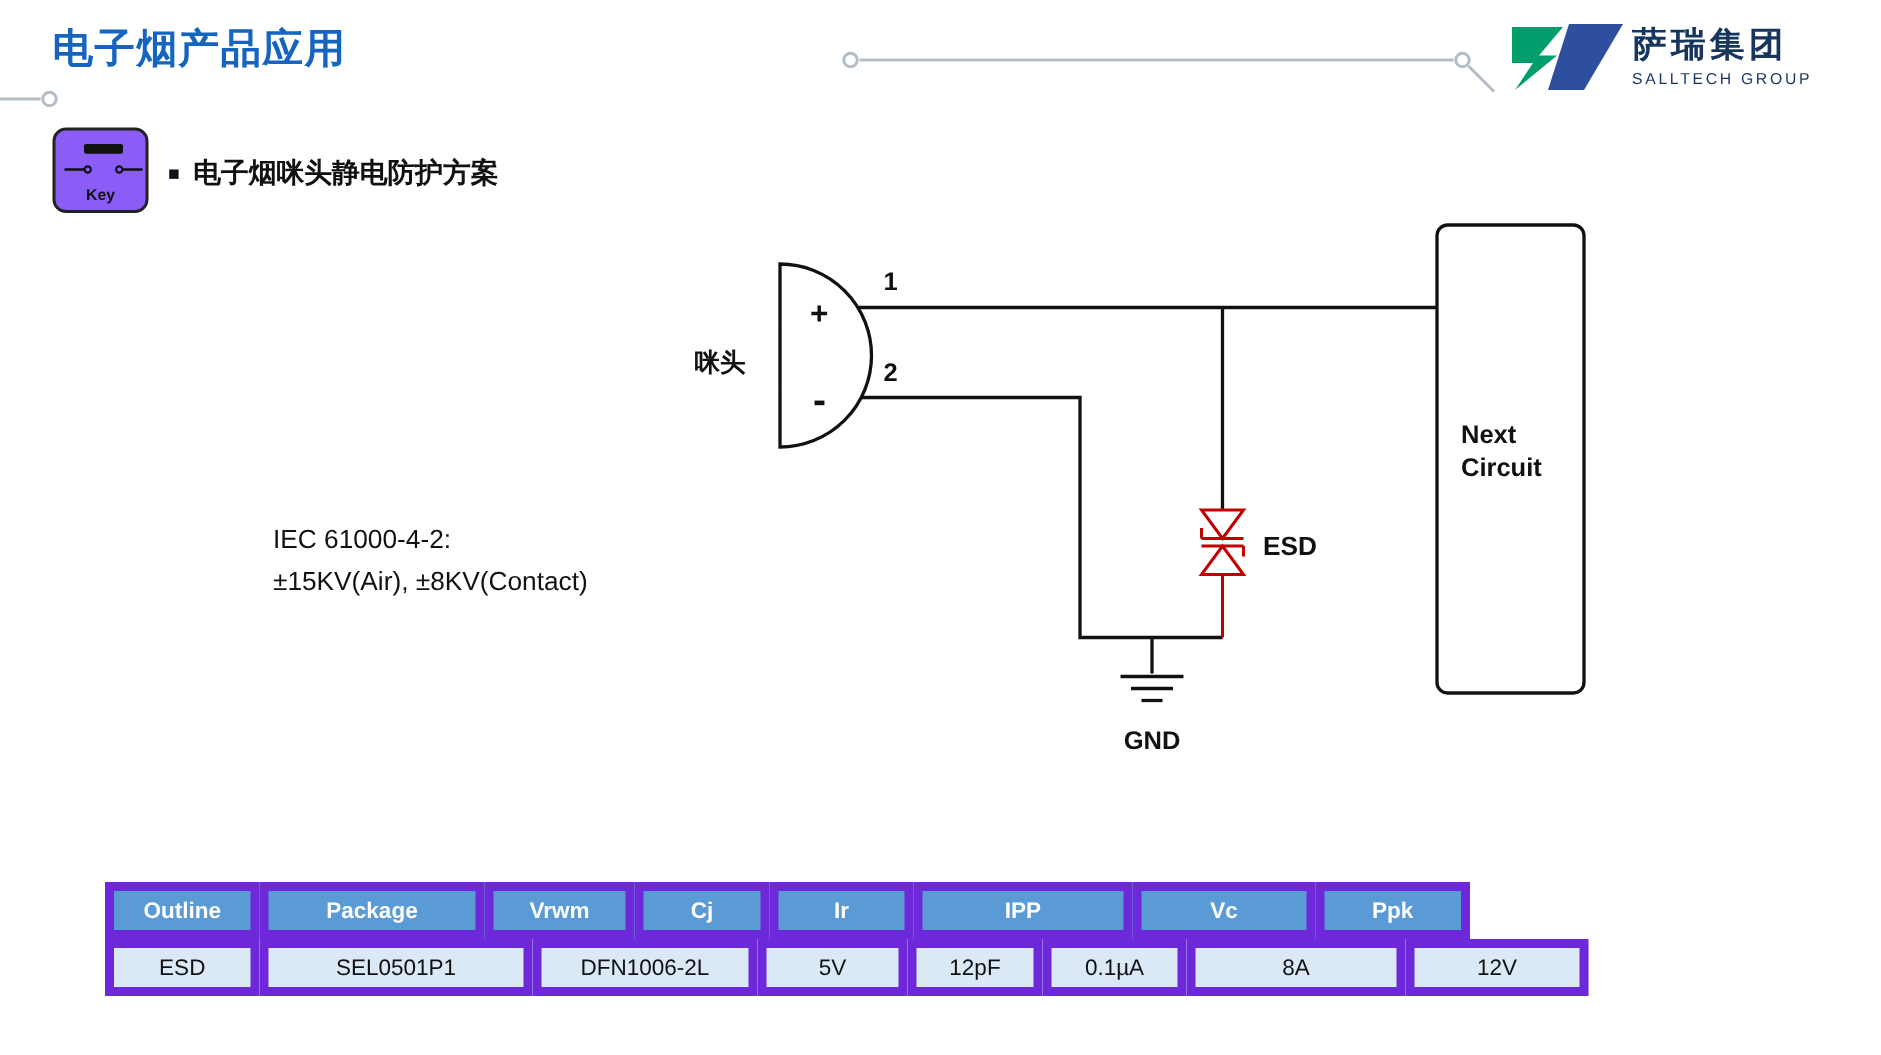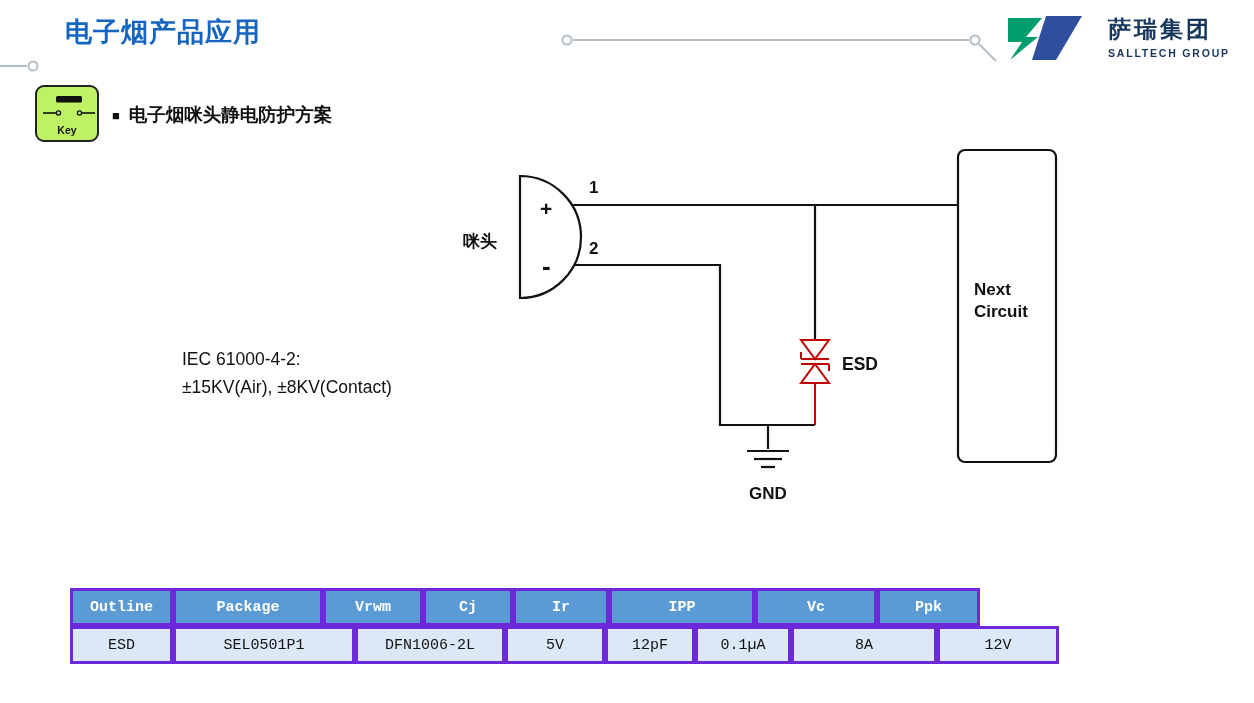--- a/index.html
+++ b/index.html
@@ -1,33 +1,33 @@
 <!DOCTYPE html>
 <html style="--title-blue: #1565c0; --deco-gray: #b3bdc6; --logo-navy: #17365d; --logo-green: #009e6d; --logo-blue: #2e4f9e; --esd-red: #c00000; --table-header-bg: #5b9bd5; --table-row-bg: #dbe8f6;"><head>
 <meta charset="utf-8">
 <style>
   html,body{margin:0;padding:0;background:#fff;}
   body{width:1254px;height:703px;font-family:"Liberation Sans","DejaVu Sans",sans-serif;color:#111;}
   .slide{position:relative;width:1254px;height:703px;overflow:hidden;background:#fff;}
 
   
   .page-title{position:absolute;left:35px;top:14px;font-size:27px;font-weight:bold;
-    color:var(--title-blue,#1565c0);letter-spacing:1px;margin-left:30px;}
+    color:var(--title-blue,#1565c0);letter-spacing:1px;}
   .deco-svg{position:absolute;left:0;top:0;width:1254px;height:90px;pointer-events:none;}
   .deco{stroke:var(--deco-gray,#b3bdc6);stroke-width:2;fill:none;}
   .deco-dot{stroke:var(--deco-gray,#b3bdc6);stroke-width:2;fill:#fff;}
 
-  .logo{position:absolute;left:1002px;top:12px;display:flex;align-items:center;gap:20px;}
+  .logo{position:absolute;left:1002px;top:12px;display:flex;align-items:center;gap:0;}
   .logo-text{display:flex;flex-direction:column;align-items:flex-start;}
   .logo-name{font-size:23px;font-weight:bold;color:var(--logo-navy,#17365d);letter-spacing:3px;line-height:1.1;}
-  .logo-sub{font-size:10.5px;font-weight:bold;color:var(--logo-navy,#17365d);letter-spacing:1.8px;margin-top:5px;}
+  .logo-sub{font-size:10.5px;font-weight:normal;color:var(--logo-navy,#17365d);letter-spacing:1.8px;margin-top:5px;}
 
   
   .key-card{position:absolute;left:35px;top:85px;width:64px;height:57px;border:2px solid #222;
-    border-radius:9px;background:#bef264;box-sizing:border-box;display:flex;flex-direction:column;
+    border-radius:9px;background:#8b5cf6;box-sizing:border-box;display:flex;flex-direction:column;
     align-items:center;justify-content:flex-end;}
   .key-art{position:absolute;left:2px;top:5px;}
   .key-label{font-size:10.5px;font-weight:bold;margin-bottom:4px;}
 
   
   .heading{position:absolute;left:112px;top:102px;display:flex;align-items:center;gap:9px;
     font-size:18.5px;font-weight:bold;color:#111;}
   .heading .bullet{font-size:13px;line-height:1;transform:translateY(1px);}
 
   
@@ -35,21 +35,21 @@
   .wire{stroke:#111;stroke-width:2.2;fill:none;}
   .shape{stroke:#111;stroke-width:2.2;fill:#fff;}
   .red{stroke:var(--esd-red,#c00000);stroke-width:2;fill:none;}
   .lbl{fill:#111;font-family:"Liberation Sans",sans-serif;}
   .lbl-b{font-weight:bold;}
 
   
   .spec-table{position:absolute;left:70px;top:588px;width:1115px;font-size:15px;}
   .trow{display:flex;}
   .cell{display:flex;align-items:center;justify-content:center;height:38px;
-    border:3px solid #6d28d9;box-sizing:border-box;text-align:right;font-family:Liberation Mono, monospace;}
+    border:6px solid #6d28d9;box-sizing:border-box;text-align:right;}
   .thead .cell{background:var(--table-header-bg,#5b9bd5);color:#fff;font-weight:bold;}
   .tbody .cell{background:var(--table-row-bg,#dbe8f6);color:#111;}
   .c0{width:103px}.c1{width:182px}.c2{width:150px}.c3{width:100px}.c4{width:90px}
   .c5{width:96px}.c6{width:146px}.c7{width:122px}.c8{width:103px}
 </style>
 </head>
 <body>
 
 <div class="slide">
 

